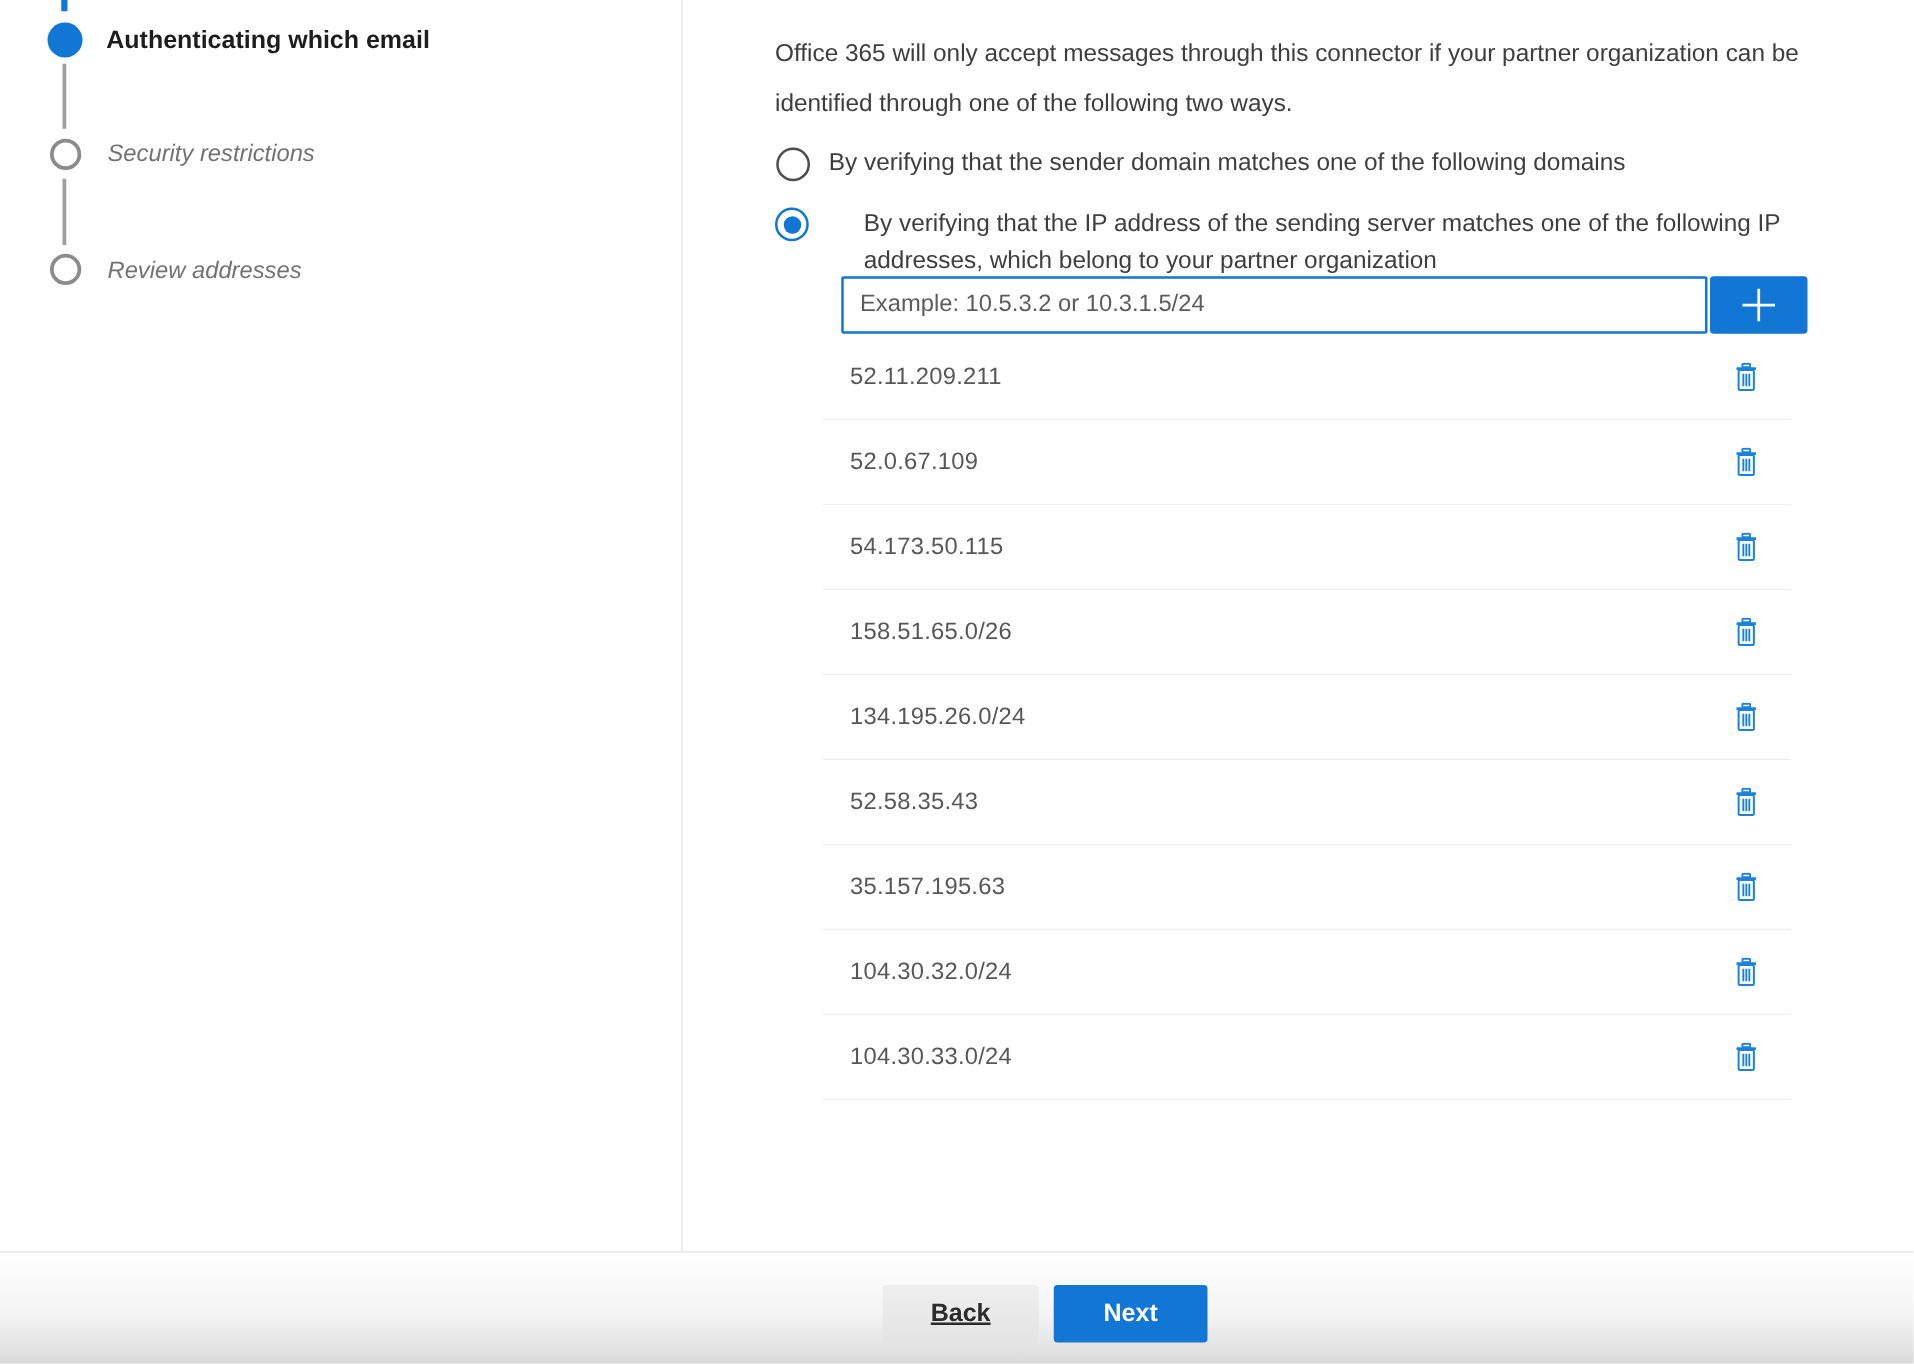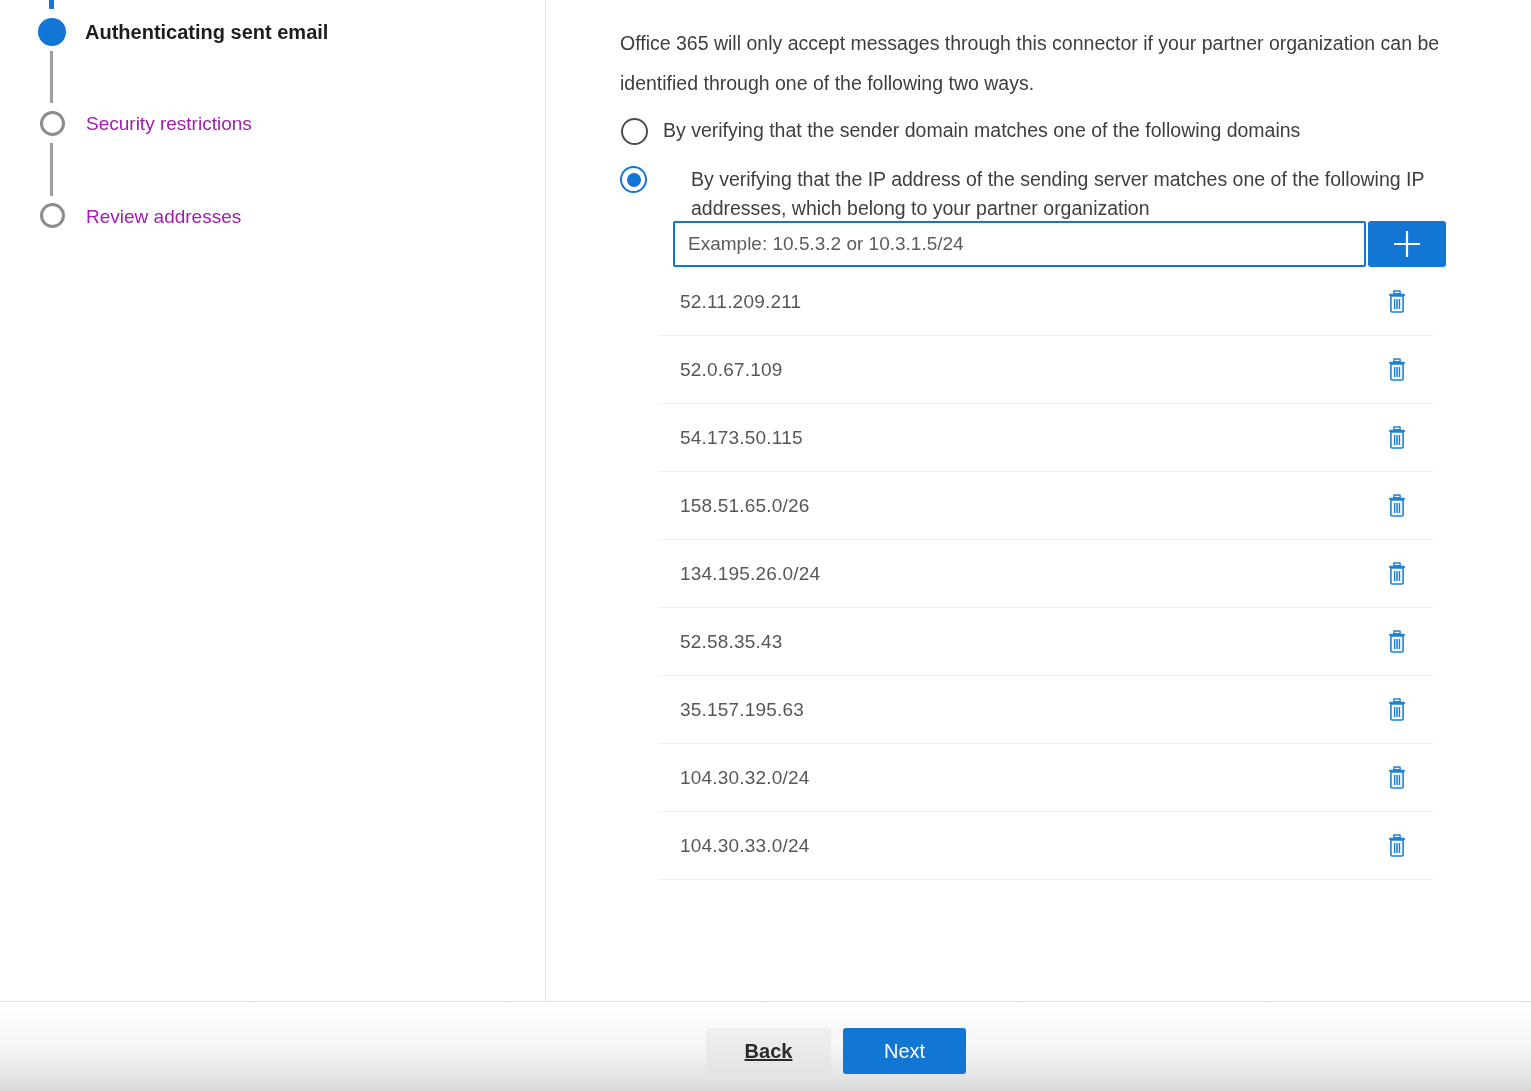--- a/index.html
+++ b/index.html
@@ -38,21 +38,21 @@
   .conn-2 { top: 143px; height: 53px; }
   .step-circle {
     position: absolute; left: 40px;
     width: 25px; height: 25px; border-radius: 50%;
     border: 3px solid #8c8c8c; background: #fff;
   }
   .circle-2 { top: 111px; }
   .circle-3 { top: 203px; }
   .step-label {
     position: absolute; left: 86px;
-    font-size: 19px; color: #a21caf; line-height: 23px; white-space: nowrap;
+    font-size: 19px; color: #737373; line-height: 23px; white-space: nowrap; font-style: italic;
   }
   .label-2 { top: 112px; }
   .label-3 { top: 205px; }
 
   
   .content {
     position: absolute; left: 620px; top: 0;
     width: 911px; height: 1001px; overflow: hidden;
   }
   .intro { padding-top: 18px; font-size: 19.5px; line-height: 29px; color: #3e3e3e; }
@@ -110,31 +110,31 @@
     border: none; border-radius: 3px;
     font-family: "Liberation Sans", sans-serif;
     font-size: 20px; font-weight: 600; color: #2b2b2b; cursor: pointer; text-decoration: underline;
   }
   .next-btn {
     position: absolute; left: 843px; top: 26px;
     width: 123px; height: 46px;
     background: var(--accent);
     border: none; border-radius: 3px;
     font-family: "Liberation Sans", sans-serif;
-    font-size: 20px; font-weight: 400; color: #ffffff; cursor: pointer;
+    font-size: 20px; font-weight: 700; color: #ffffff; cursor: pointer;
   }
 </style>
 </head>
 <body>
 
 <div class="sidebar">
   <div class="step-tail"></div>
 
   <div class="step-dot-active"></div>
-  <div class="step-label-active">Authenticating sent email</div>
+  <div class="step-label-active">Authenticating which email</div>
 
   <div class="step-conn conn-1"></div>
 
   <div class="step-circle circle-2"></div>
   <div class="step-label label-2">Security restrictions</div>
 
   <div class="step-conn conn-2"></div>
 
   <div class="step-circle circle-3"></div>
   <div class="step-label label-3">Review addresses</div>

